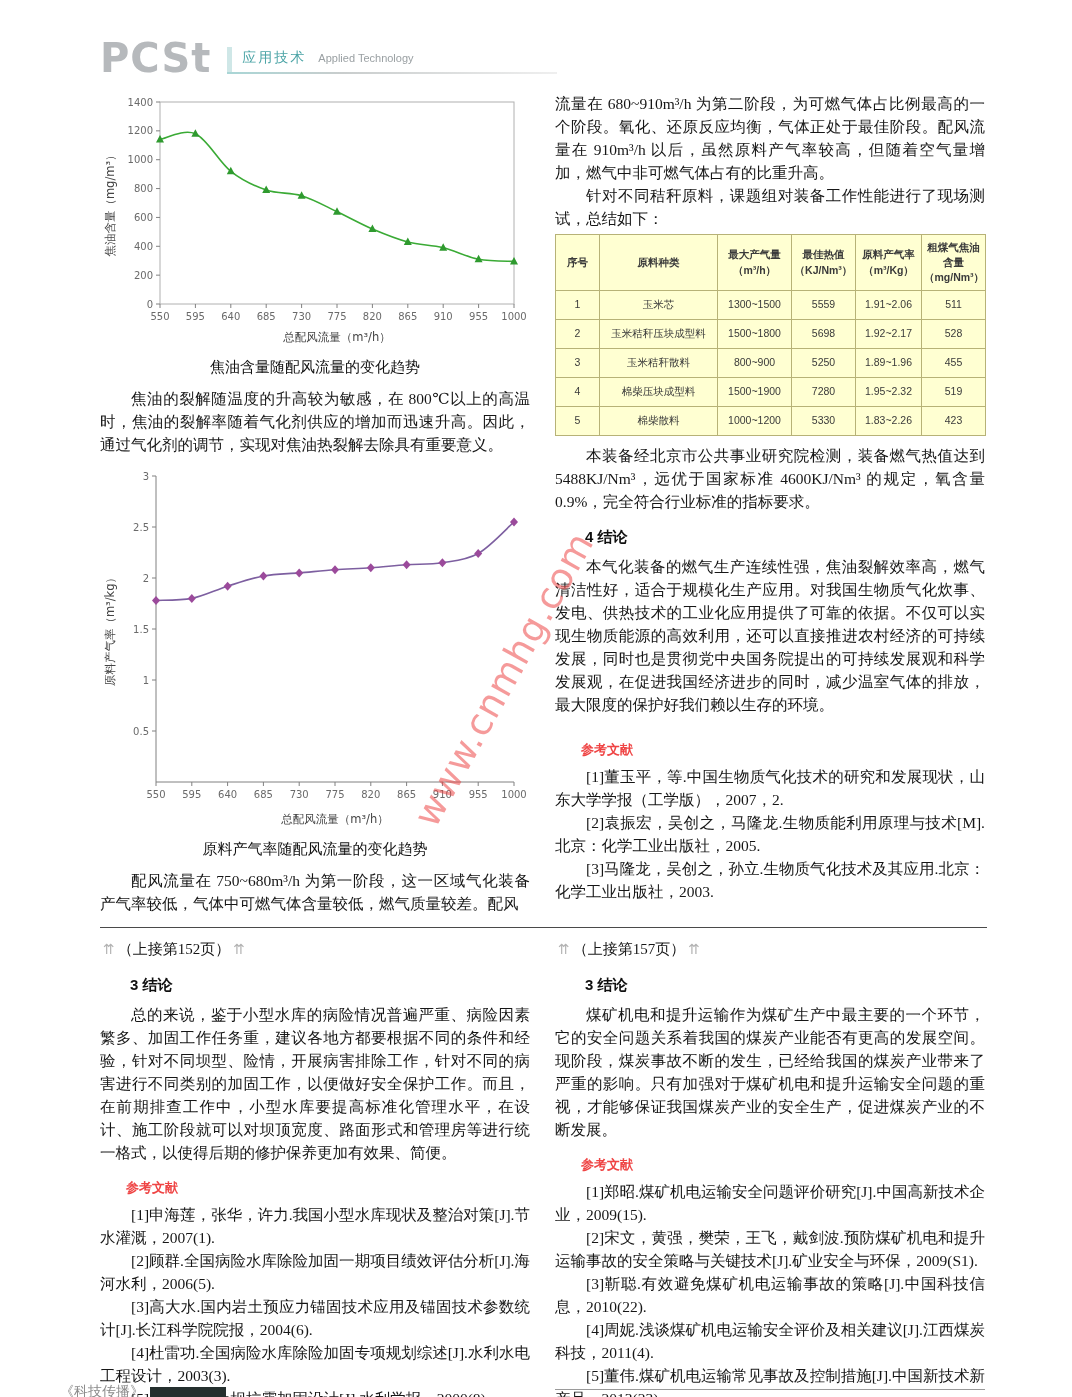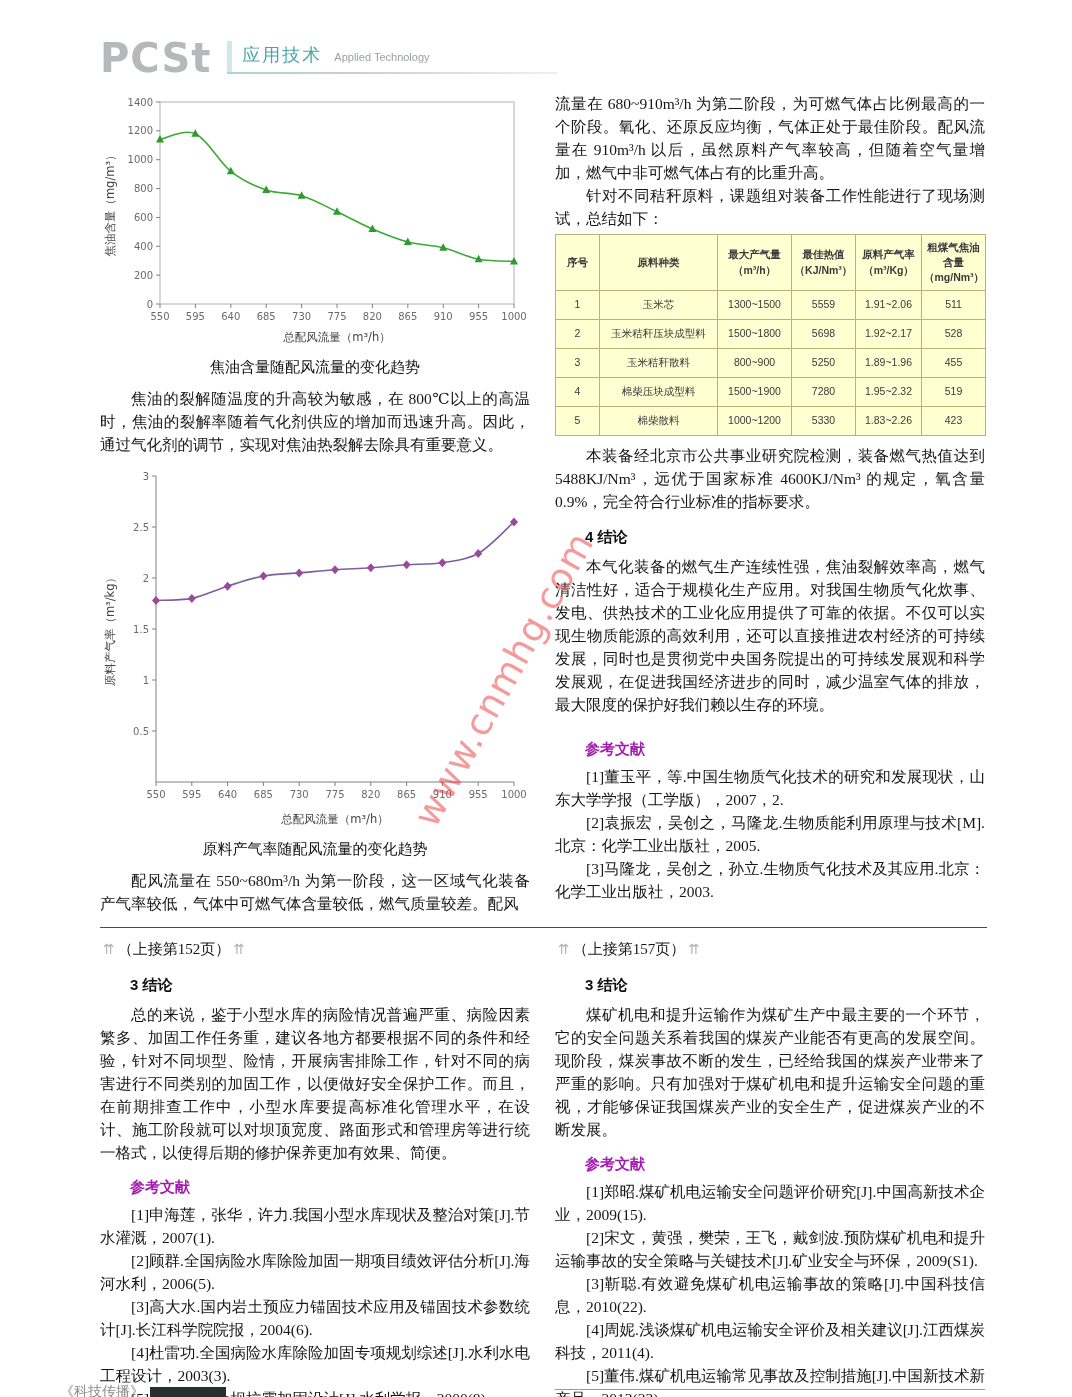--- a/index.html
+++ b/index.html
@@ -12,40 +12,40 @@
   .page { position:absolute; inset:0; padding:40px 85px 0 100px; }
 
   
   .hdr { display:flex; align-items:flex-end; margin-bottom:16px; }
   .logo {
     font-family:"DejaVu Sans",sans-serif; font-weight:800; font-size:40px; line-height:0.9;
     letter-spacing:1px; color:#b6b9bc; margin-right:16px;
   }
   .hdr-right { padding-bottom:2px; }
   .hdr-labels { display:flex; align-items:baseline; gap:12px; border-left:5px solid #cfe7e7; padding:2px 0 5px 10px; }
-  .sec-cn { font-family:"Liberation Sans","DejaVu Sans",sans-serif; font-size:18px; color:#4ba4a6; letter-spacing:2px; }
+  .sec-cn { font-family:"Liberation Sans","DejaVu Sans",sans-serif; font-size:14px; color:#4ba4a6; letter-spacing:2px; }
   .sec-en { font-family:"Liberation Sans","DejaVu Sans",sans-serif; font-size:11px; color:#9aa0a3; }
   .hdr-line { height:2px; width:330px; background:linear-gradient(90deg,#a9d6d6 0%,#c9cdcd 35%,#efefef 100%); }
 
   
   .cols { display:flex; gap:25px; }
   .col { width:430px; font-size:15.5px; line-height:23px; text-align:justify; }
   .col p { margin:0; }
   p.indent { text-indent:2em; }
   .caption { text-align:center; margin:2px 0 8px 0 !important; font-size:15px; color:#111; }
 
   .chart-wrap { margin:0 0 2px 0; }
 
   h3.sec {
     font-family:"Liberation Sans","DejaVu Sans",sans-serif; font-weight:bold;
     font-size:15px; margin:12px 0 7px 0; text-indent:2em; color:#101010;
   }
   .refs-h {
-    font-family:Liberation Serif, serif; font-weight:bold;
-    font-size:15px; text-indent:2em; margin:22px 0 4px 0; color:#a21caf;
+    font-family:Liberation Sans, sans-serif; font-weight:bold;
+    font-size:13px; text-indent:2em; margin:22px 0 4px 0; color:#ef4444;
   }
   .refs-h.tight { margin-top:12px; }
   p.ref { text-indent:2em; }
 
   
   table.results {
     width:430px; border-collapse:collapse; table-layout:fixed;
     background:#ffffd2; margin:4px 0 8px 0;
     font-family:"Liberation Sans","DejaVu Sans",sans-serif;
     border:1px solid #8fa0b0;
@@ -200,21 +200,21 @@
             <polygon points="163.39999999999998,107.46000000000001 167.39999999999998,111.96000000000001 163.39999999999998,116.46000000000001 159.39999999999998,111.96000000000001" fill="#9b4a9b"></polygon>
             <polygon points="199.20000000000002,104.40000000000003 203.20000000000002,108.90000000000003 199.20000000000002,113.40000000000003 195.20000000000002,108.90000000000003" fill="#9b4a9b"></polygon>
             <polygon points="235,101.34 239,105.84 235,110.34 231,105.84" fill="#9b4a9b"></polygon>
             <polygon points="270.79999999999995,99.29999999999998 274.79999999999995,103.79999999999998 270.79999999999995,108.29999999999998 266.79999999999995,103.79999999999998" fill="#9b4a9b"></polygon>
             <polygon points="306.6,96.24000000000001 310.6,100.74000000000001 306.6,105.24000000000001 302.6,100.74000000000001" fill="#9b4a9b"></polygon>
             <polygon points="342.40000000000003,94.19999999999999 346.40000000000003,98.69999999999999 342.40000000000003,103.19999999999999 338.40000000000003,98.69999999999999" fill="#9b4a9b"></polygon>
             <polygon points="378.2,85.01999999999998 382.2,89.51999999999998 378.2,94.01999999999998 374.2,89.51999999999998" fill="#9b4a9b"></polygon>
             <polygon points="414,53.400000000000034 418,57.900000000000034 414,62.400000000000034 410,57.900000000000034" fill="#9b4a9b"></polygon>
           </svg></div>
       <p class="caption">原料产气率随配风流量的变化趋势</p>
-      <p class="indent">配风流量在 550~680m³/h 为第一阶段，这一区域气化装备产气率较低，气体中可燃气体含量较低，燃气质量较差。配风</p>
+      <p class="indent">配风流量在 750~680m³/h 为第一阶段，这一区域气化装备产气率较低，气体中可燃气体含量较低，燃气质量较差。配风</p>
     </div>
 
     <div class="col">
       <p>流量在 680~910m³/h 为第二阶段，为可燃气体占比例最高的一个阶段。氧化、还原反应均衡，气体正处于最佳阶段。配风流量在 910m³/h 以后，虽然原料产气率较高，但随着空气量增加，燃气中非可燃气体占有的比重升高。</p>
       <p class="indent">针对不同秸秆原料，课题组对装备工作性能进行了现场测试，总结如下：</p>
 
       <table class="results">
         <colgroup>
           <col style="width:44px">
             <col style="width:118px">

